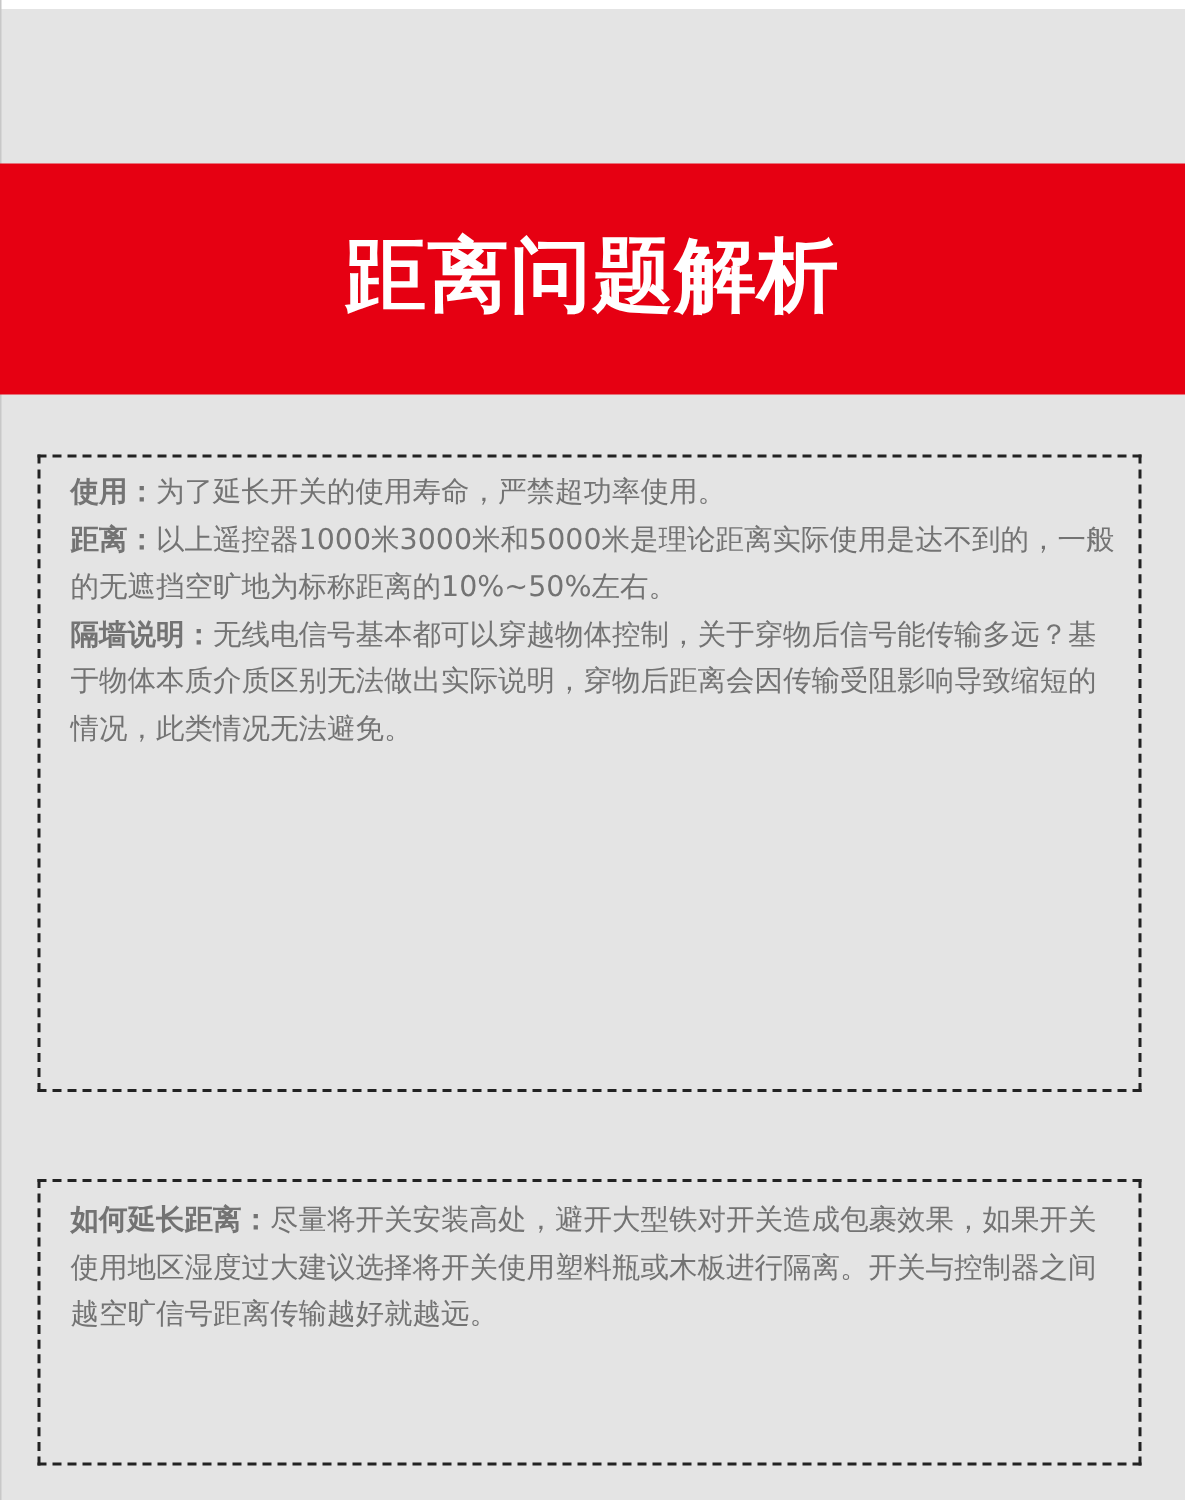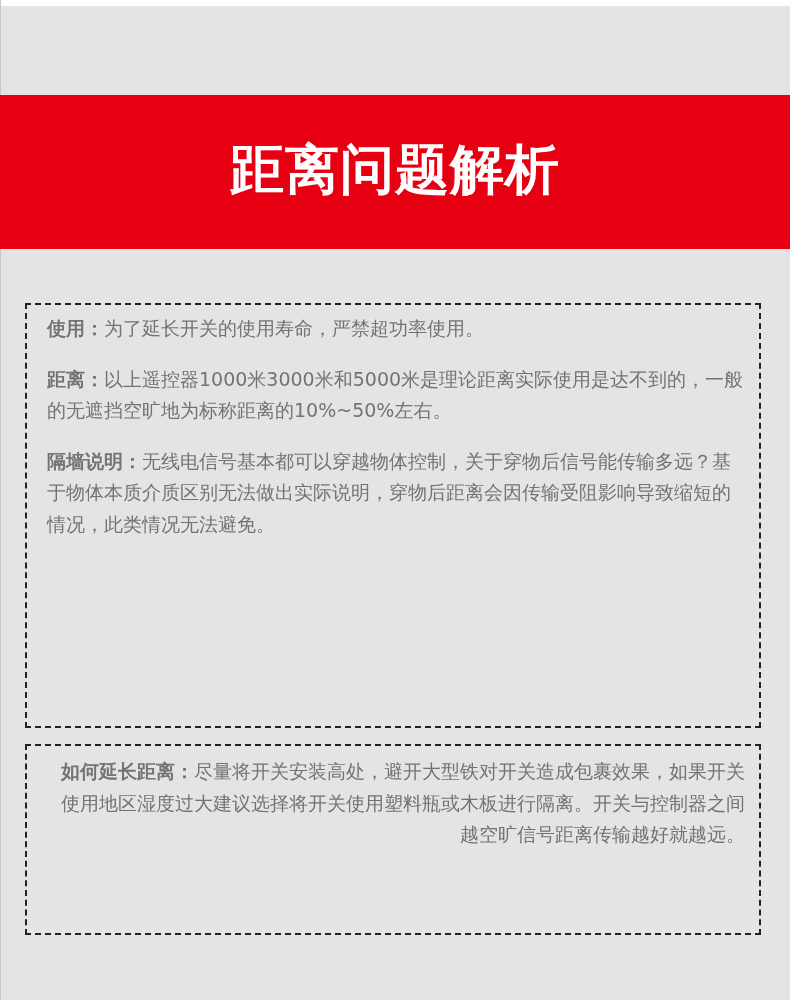--- a/index.html
+++ b/index.html
@@ -5,39 +5,39 @@
     html, body { margin: 0; padding: 0; }
     body {
       width: 790px; height: 1000px; overflow: hidden;
       background: #e4e4e4;
       font-family: "DejaVu Sans", "Liberation Sans", sans-serif;
       position: relative;
     }
     .top-strip { position: absolute; left: 0; top: 0; width: 790px; height: 6px; background: #ffffff; }
     .left-edge { position: absolute; left: 0; top: 0; width: 1px; height: 1000px; background: #c8c8c8; }
     .banner {
-      position: absolute; left: 0; top: 95px; width: 790px; height: 154px;
+      position: absolute; left: 0; top: 109px; width: 790px; height: 154px;
       background: #e60012;
       display: flex; align-items: center; justify-content: center;
     }
     .banner-title {
       color: #ffffff; font-size: 54px; font-weight: bold; letter-spacing: 1px;
       margin-top: -4px;
     }
     .box {
       position: absolute; left: 25px; width: 736px;
       border: 2px dashed #222222;
       box-sizing: border-box;
       padding: 8px 14px 0 20px;
       color: #737373;
     }
     .box1 { top: 303px; height: 425px; }
-    .box2 { top: 744px; height: 191px; padding-top: 10px; text-align: right; }
+    .box2 { top: 786px; height: 191px; padding-top: 10px; }
     .para { font-size: 19px; line-height: 31.5px; margin: 0; }
-    .para + .para { margin-top: 19px; }
+    .para + .para { margin-top: 0; }
     .label { font-weight: bold; }
   </style>
 </head>
 <body>
 
 <div class="top-strip"></div>
 <div class="left-edge"></div>
 
 <div class="banner">
   <div class="banner-title">距离问题解析</div>

